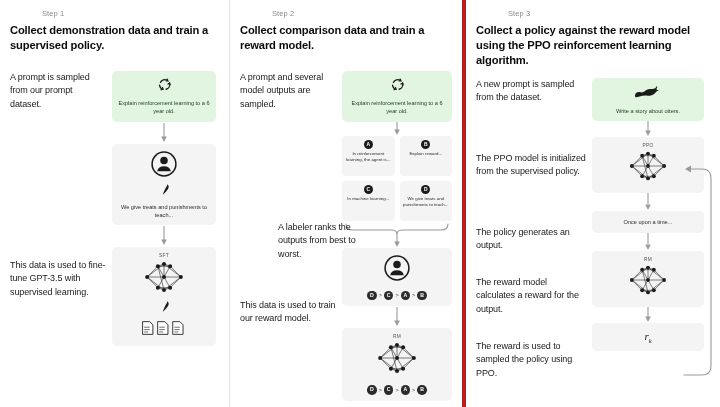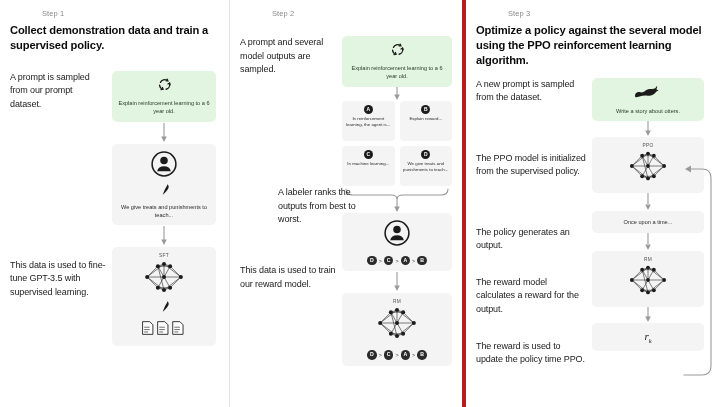--- a/index.html
+++ b/index.html
@@ -178,20 +178,21 @@
 
       <div class="row" style="position:absolute;top:188px;left:0;">
         <div class="desc">This data is used to fine-tune GPT-3.5 with supervised learning.</div>
       </div>
 
     </div>
   </div>
 
   <div class="col c2">
     <div class="step-label">Step 2</div>
+    <div class="step-title">Collect comparison data and train a reward model.</div>
 
     <div class="rows" style="margin-top:18px;">
 
       <div class="row">
         <div class="desc">A prompt and several model outputs are sampled.</div>
         <div class="flowcol">
 
           <div class="card green">
             <span>
               <svg width="15" height="15" viewBox="0 0 24 24" fill="none" stroke="#1b1b1b" stroke-width="2.1" stroke-linecap="round">
@@ -315,21 +316,21 @@
       </div>
       <div class="row" style="position:absolute;top:228px;left:0;">
         <div class="desc">This data is used to train our reward model.</div>
       </div>
 
     </div>
   </div>
 
   <div class="col c3">
     <div class="step-label">Step 3</div>
-    <div class="step-title">Optimize a policy against the several model using the PPO reinforcement learning algorithm.</div>
+    <div class="step-title">Collect a policy against the reward model using the PPO reinforcement learning algorithm.</div>
 
     <div class="rows" style="margin-top:10px;">
 
       <div class="row">
         <div class="desc">A new prompt is sampled from the dataset.</div>
         <div class="flowcol">
 
           <div class="card green">
             <span>
               <svg width="30" height="16" viewBox="0 0 44 22">
@@ -436,21 +437,21 @@
       <div class="row" style="position:absolute;top:74px;left:0;">
         <div class="desc">The PPO model is initialized from the supervised policy.</div>
       </div>
       <div class="row" style="position:absolute;top:148px;left:0;align-items:flex-end;">
         <div class="desc">The policy generates an output.</div>
       </div>
       <div class="row" style="position:absolute;top:198px;left:0;">
         <div class="desc">The reward model calculates a reward for the output.</div>
       </div>
       <div class="row" style="position:absolute;top:262px;left:0;">
-        <div class="desc">The reward is used to update the policy time PPO.</div>
+        <div class="desc">The reward is used to sampled the policy using PPO.</div>
       </div>
     </div>
 
     <span class="loop" style="top:155px;right:6px;">
       <svg width="36" height="225" viewBox="0 0 36 225" fill="none">
         <path d="M6 220 h18 q9 0 9 -9 v-188 q0 -9 -9 -9 h-12" stroke="#9a9a9a" stroke-width="1.1" stroke-linecap="round"></path>
         <path d="M7 14 l6 -3.4 l0 6.8 z" fill="#9a9a9a"></path>
       </svg>
     </span>
   </div>

